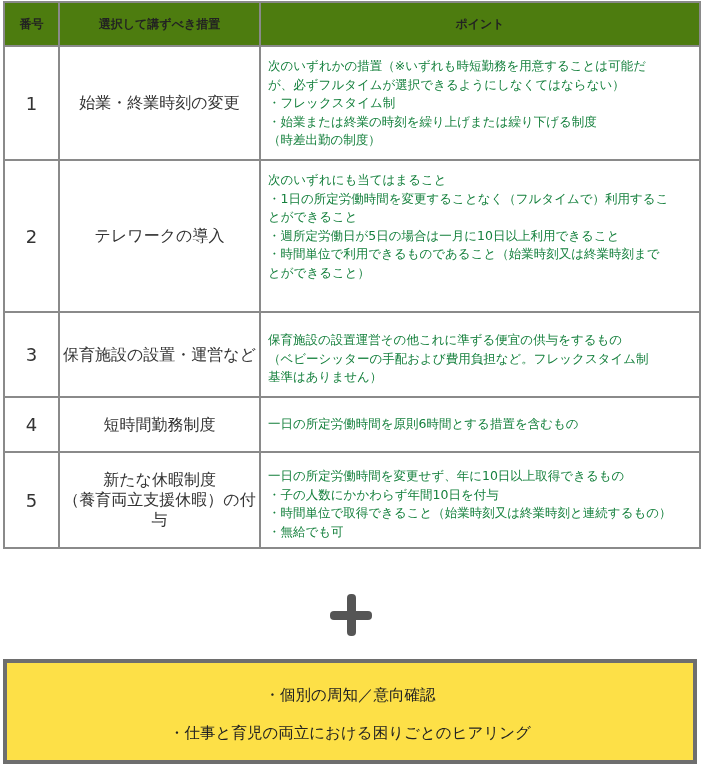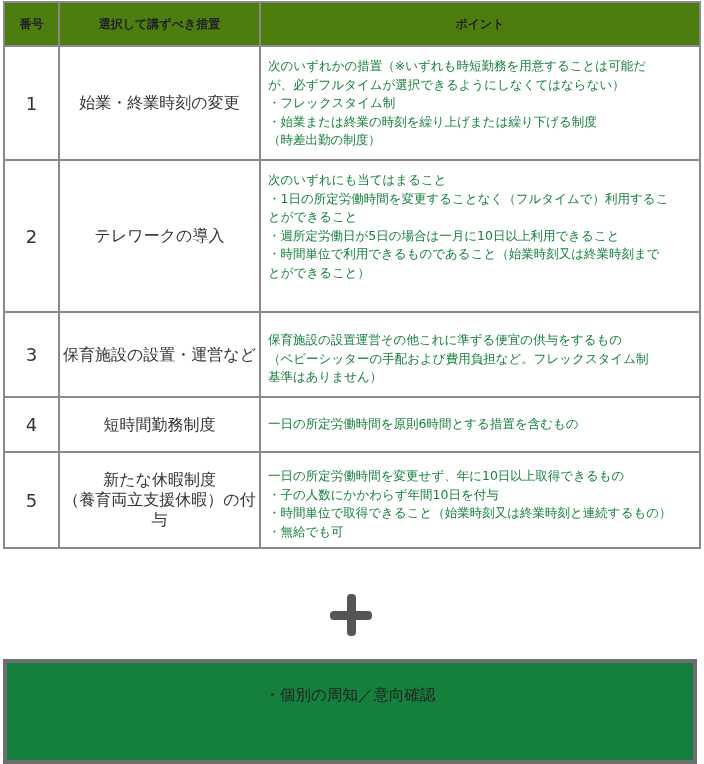--- a/index.html
+++ b/index.html
@@ -59,21 +59,21 @@
       background: #555555; border-radius: 4px;
     }
     .plus .v {
       position: absolute; left: 17px; top: 0; width: 9px; height: 42px;
       background: #555555; border-radius: 4px;
     }
     .box {
       position: absolute; left: 3px; top: 659px;
       width: 686px; height: 97px;
       border: 4px solid #6e6e6e;
-      background: #15803d;
+      background: #fde047;
       text-align: center;
     }
     .box .item {
       display: block;
       font-size: 15.5px; color: #222;
       line-height: 20px;
     }
     .box .item1 { margin-top: 22px; }
     .box .item2 { margin-top: 18px; }
   </style>
@@ -157,13 +157,14 @@
   </tbody>
 </table>
 
 <div class="plus">
   <div class="h"></div>
   <div class="v"></div>
 </div>
 
 <div class="box">
   <span class="item item1">・個別の周知／意向確認</span>
+  <span class="item item2">・仕事と育児の両立における困りごとのヒアリング</span>
 </div>
 
 </body></html>

